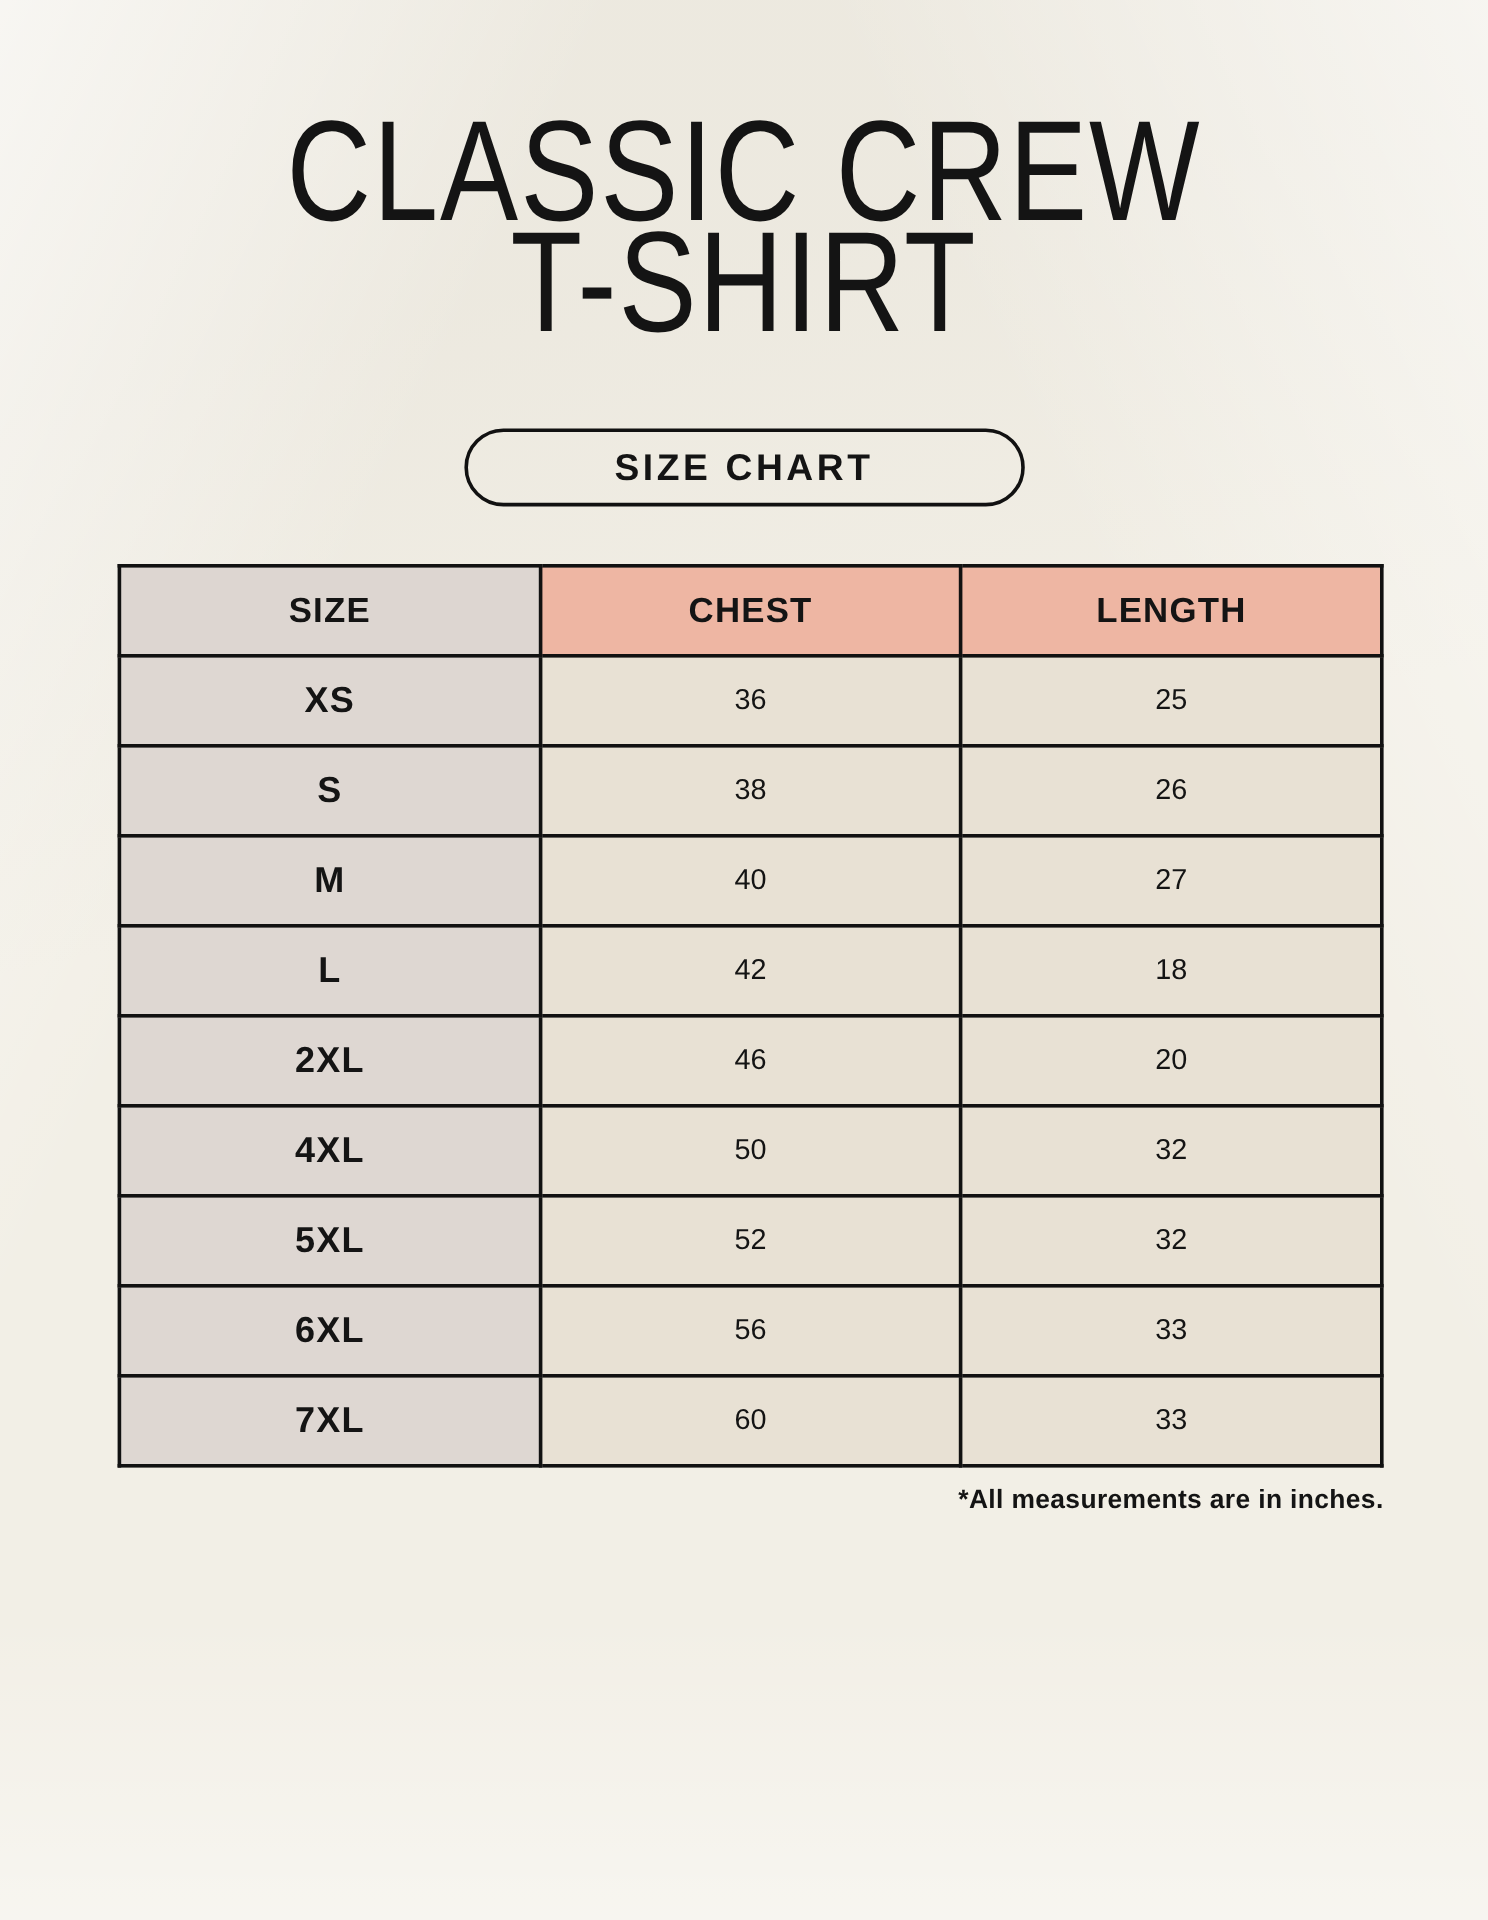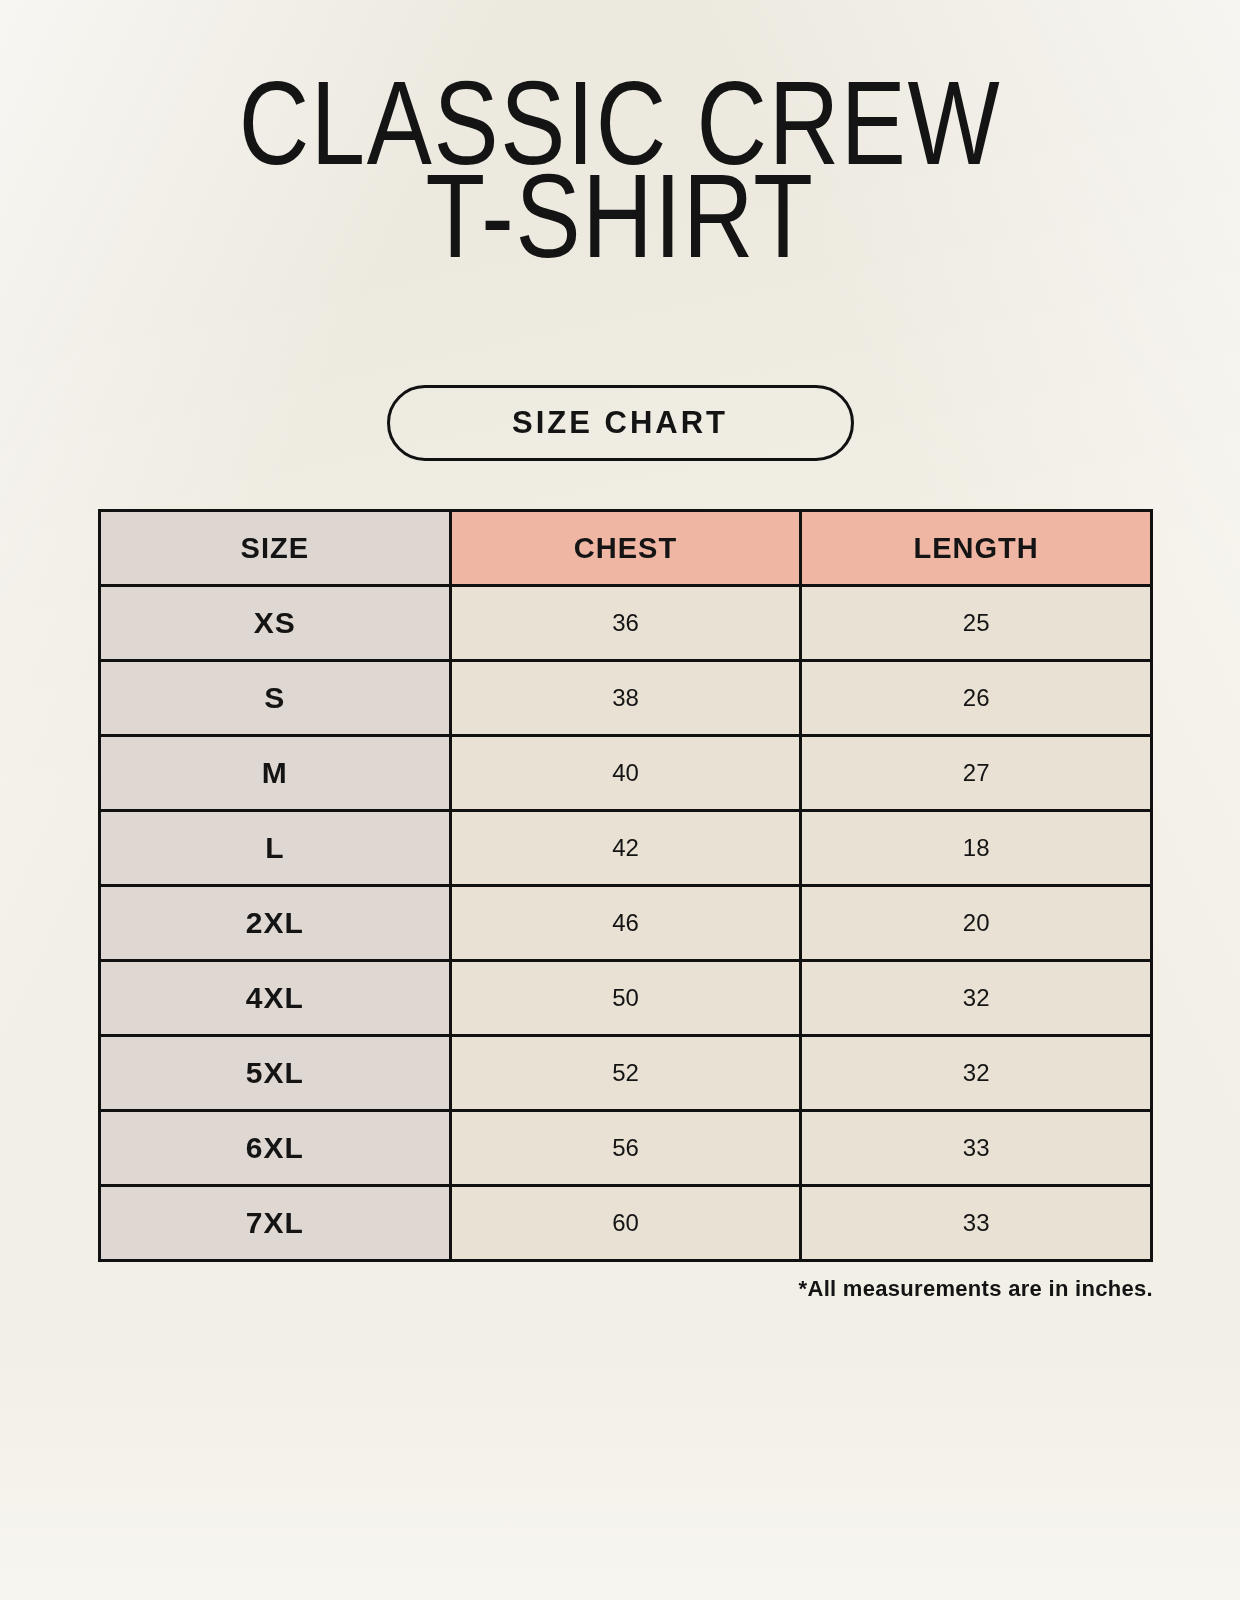--- a/index.html
+++ b/index.html
@@ -18,21 +18,21 @@
     color:var(--text);
     background:
       linear-gradient(115deg, rgba(255,255,255,0.60) 0%, rgba(255,255,255,0) 26%),
       linear-gradient(245deg, rgba(255,255,255,0.55) 0%, rgba(255,255,255,0) 28%),
       linear-gradient(168deg, rgba(197,190,176,0.12) 18%, rgba(255,255,255,0) 44%),
       linear-gradient(0deg,   rgba(255,255,255,0.40) 0%, rgba(255,255,255,0) 16%),
       var(--background);
   }
   .poster{
     width:1240px;height:1600px;
-    padding-top:76px;
+    padding-top:96px;
     position:relative;
   }
   .title{
     text-align:center;
     font-size:119px;
     line-height:93px;
     font-weight:400;
     letter-spacing:2px;
     color:var(--text);
     transform:scaleX(0.82);
@@ -40,33 +40,32 @@
     white-space:nowrap;
   }
   .title .line{display:block;}
   .badge-row{
     margin-top:75px;
     display:flex;
     justify-content:center;
   }
   .badge{
     width:467px;
-    height:76px;
+    height:65px;
     border:3px solid var(--border);
     border-radius:40px;
     background:transparent;
     display:flex;
     align-items:center;
     justify-content:center;
     font-size:31px;
     font-weight:700;
     letter-spacing:3px;
     color:var(--text);
     cursor:pointer;
-    margin-top:48px;
   }
   .size-table{
     margin:48px 0 0 98px;
     width:1055px;
     border-collapse:collapse;
     table-layout:fixed;
   }
   .size-table th,
   .size-table td{
     border:3px solid var(--border);

